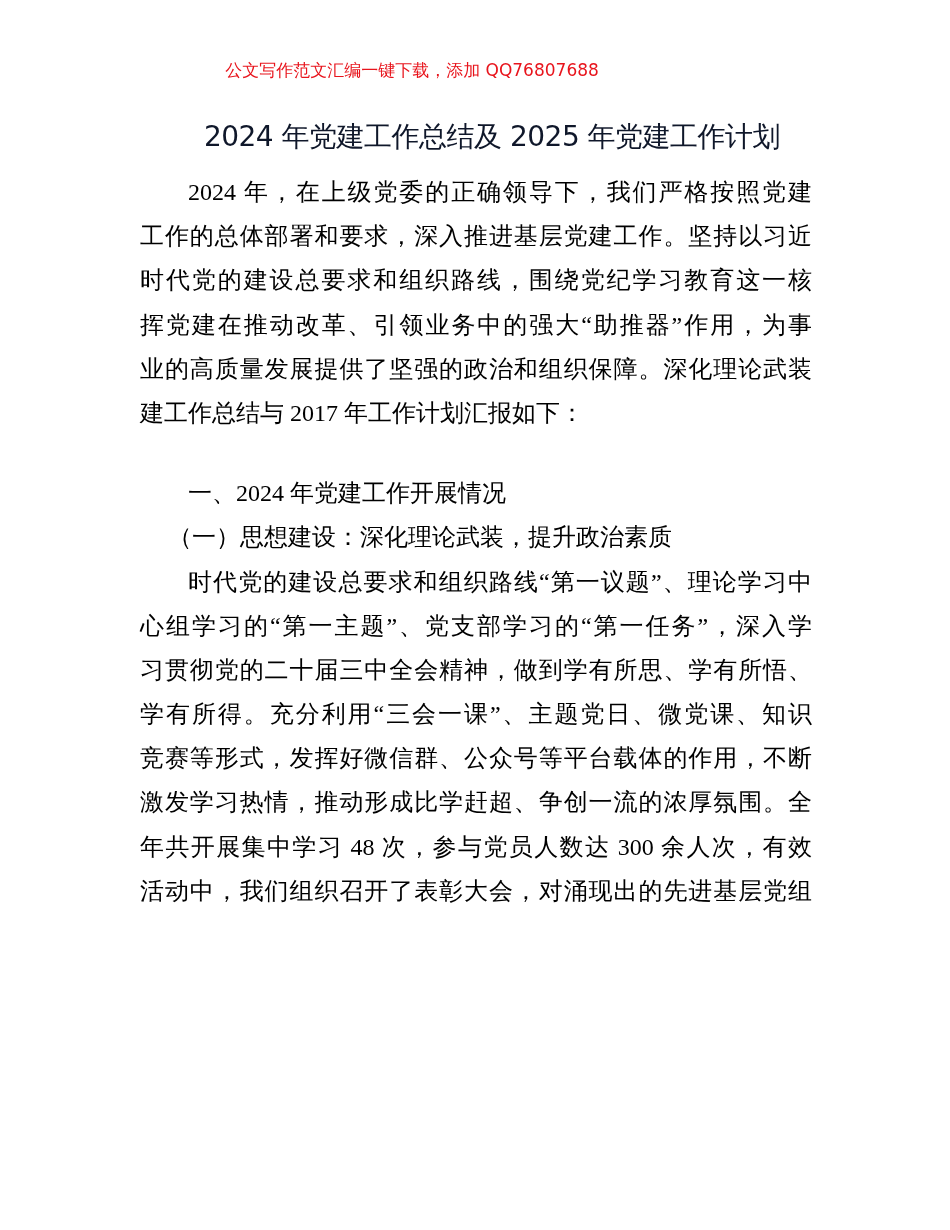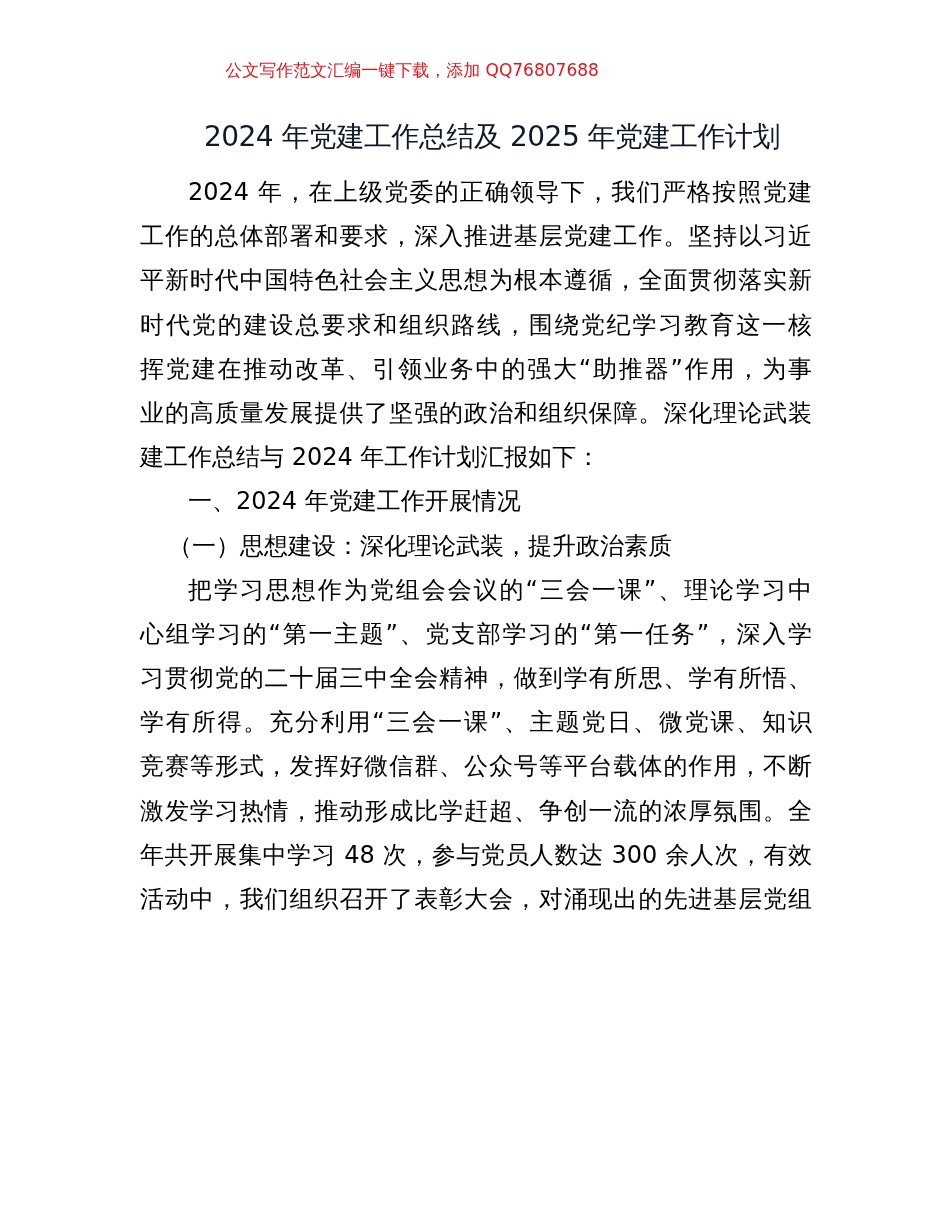--- a/index.html
+++ b/index.html
@@ -45,51 +45,51 @@
       font-size: 24px;
       line-height: 44.2px;
       color: #000000;
     }
     .line {
       display: block;
       white-space: nowrap;
       height: 44.2px;
       text-align: justify;
       text-align-last: justify;
+      font-family: Liberation Serif, serif;
     }
     .line.last {
       text-align-last: left;
     }
     .indent1 { padding-left: 48px; }
-    .h1 { padding-left: 48px; text-align-last: left; }
+    .h1 { padding-left: 48px; text-align-last: left; margin-top: 36px; }
     .h2 { padding-left: 28px; text-align-last: left; }
   </style>
 </head>
 <body>
 
 <div class="watermark">公文写作范文汇编一键下载，添加 QQ76807688</div>
 
 <div class="title">2024 年党建工作总结及 2025 年党建工作计划</div>
 
 <div class="body">
   <div>
     <span class="line indent1">2024 年，在上级党委的正确领导下，我们严格按照党建</span>
     <span class="line">工作的总体部署和要求，深入推进基层党建工作。坚持以习近</span>
-    <span class="line">平新时代中国特色社会主义思想为根本遵循，全面贯彻落实新</span>
     <span class="line">时代党的建设总要求和组织路线，围绕党纪学习教育这一核</span>
     <span class="line">挥党建在推动改革、引领业务中的强大“助推器”作用，为事</span>
     <span class="line">业的高质量发展提供了坚强的政治和组织保障。深化理论武装</span>
-    <span class="line last">建工作总结与 2024 年工作计划汇报如下：</span>
+    <span class="line last">建工作总结与 2017 年工作计划汇报如下：</span>
   </div>
 
   <span class="line h1">一、2024 年党建工作开展情况</span>
   <span class="line h2">（一）思想建设：深化理论武装，提升政治素质</span>
 
   <div>
-    <span class="line indent1">把学习思想作为党组会会议的“三会一课”、理论学习中</span>
+    <span class="line indent1">时代党的建设总要求和组织路线“第一议题”、理论学习中</span>
     <span class="line">心组学习的“第一主题”、党支部学习的“第一任务”，深入学</span>
     <span class="line">习贯彻党的二十届三中全会精神，做到学有所思、学有所悟、</span>
     <span class="line">学有所得。充分利用“三会一课”、主题党日、微党课、知识</span>
     <span class="line">竞赛等形式，发挥好微信群、公众号等平台载体的作用，不断</span>
     <span class="line">激发学习热情，推动形成比学赶超、争创一流的浓厚氛围。全</span>
     <span class="line">年共开展集中学习 48 次，参与党员人数达 300 余人次，有效</span>
     <span class="line">活动中，我们组织召开了表彰大会，对涌现出的先进基层党组</span>
   </div>
 </div>
 

